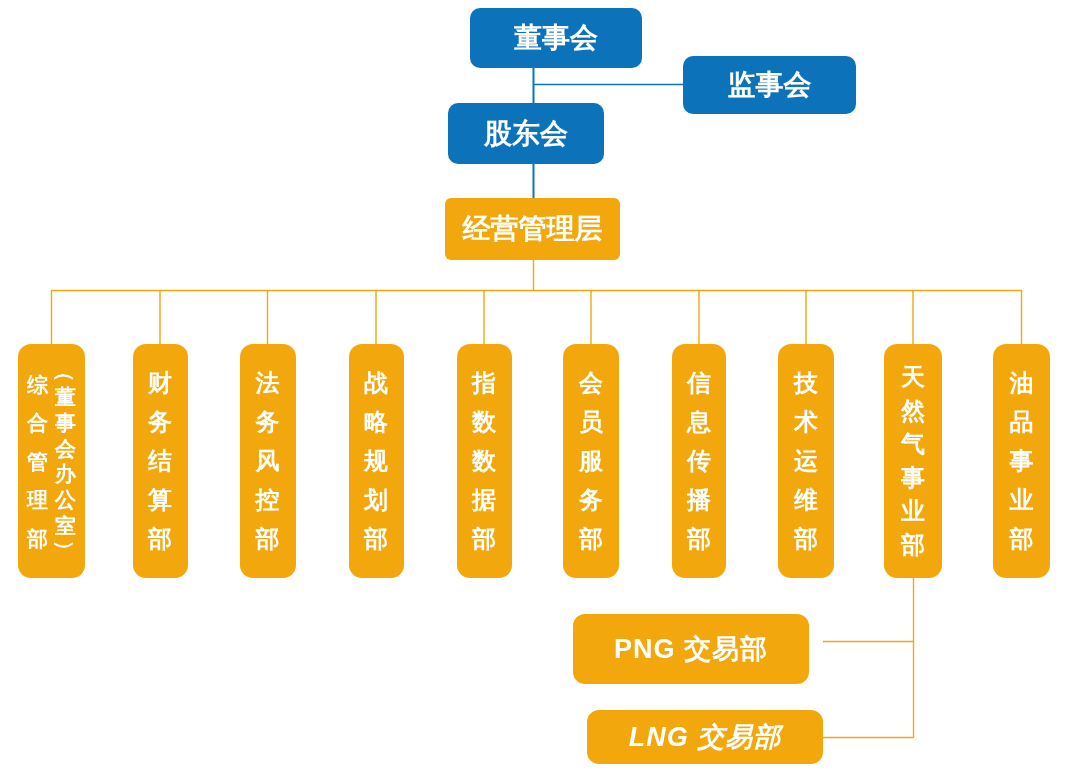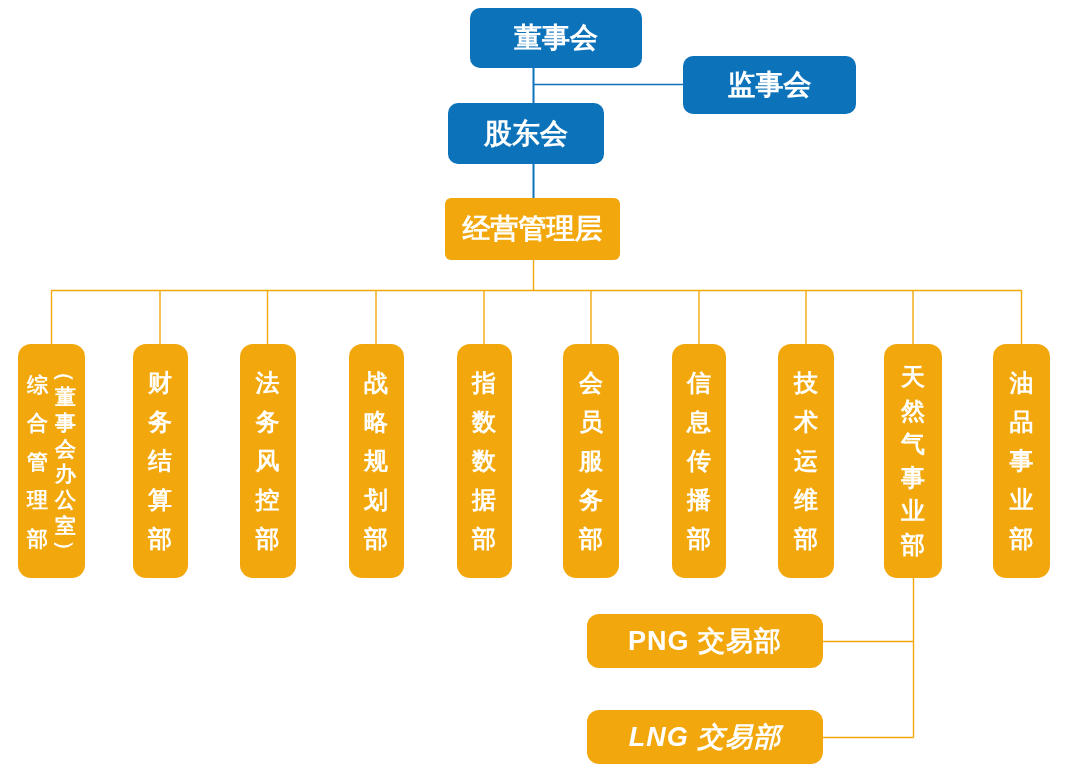--- a/index.html
+++ b/index.html
@@ -200,21 +200,21 @@
         <div class="vcol">
           <span class="vchar">油</span>
           <span class="vchar">品</span>
           <span class="vchar">事</span>
           <span class="vchar">业</span>
           <span class="vchar">部</span>
         </div>
       </div>
     </div>
 
-  <div class="node sub-node" style="left:587px; top:614px; width:236px; height:54px;align-items:center;">
+  <div class="node sub-node" style="left:573px; top:614px; width:236px; height:70px;align-items:center;">
     <span>PNG 交易部</span>
   </div>
 
   <div class="node sub-node" style="left:587px; top:710px; width:236px; height:54px;font-style:italic;">
     <span>LNG 交易部</span>
   </div>
 
 </div>
 
 </body></html>

